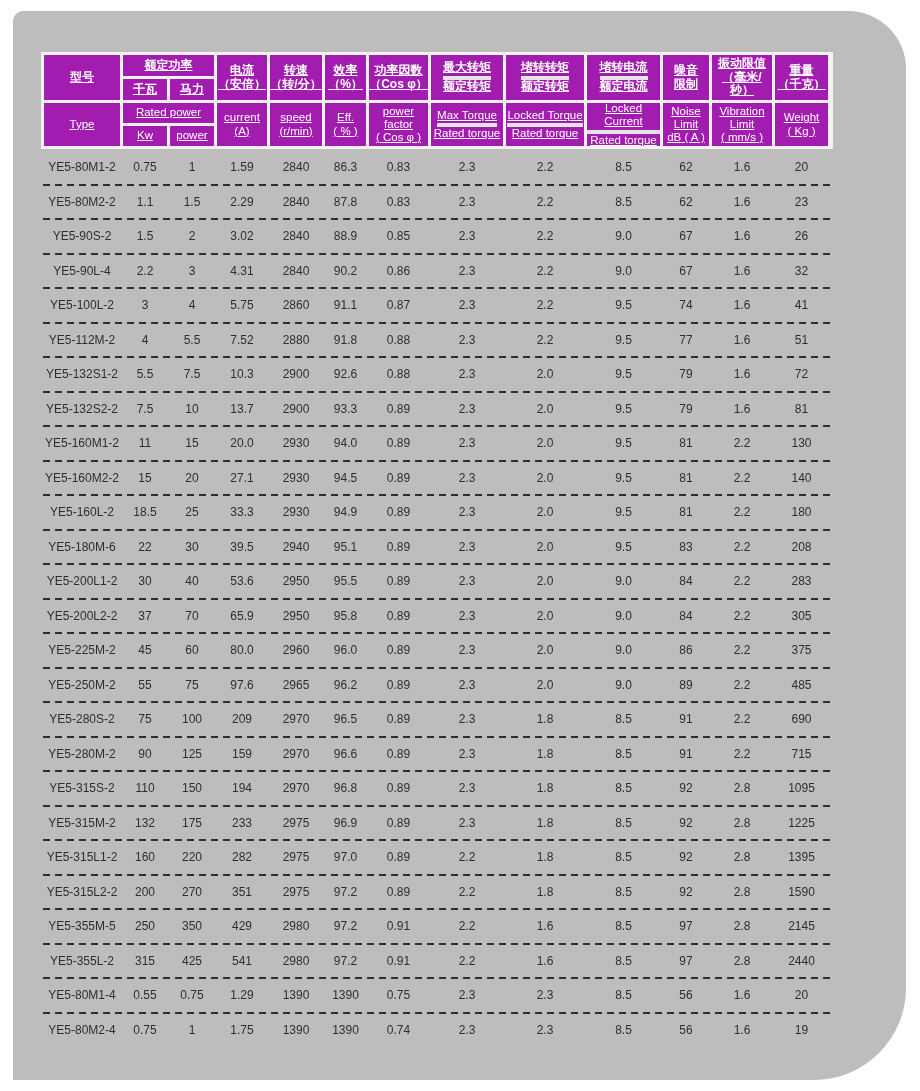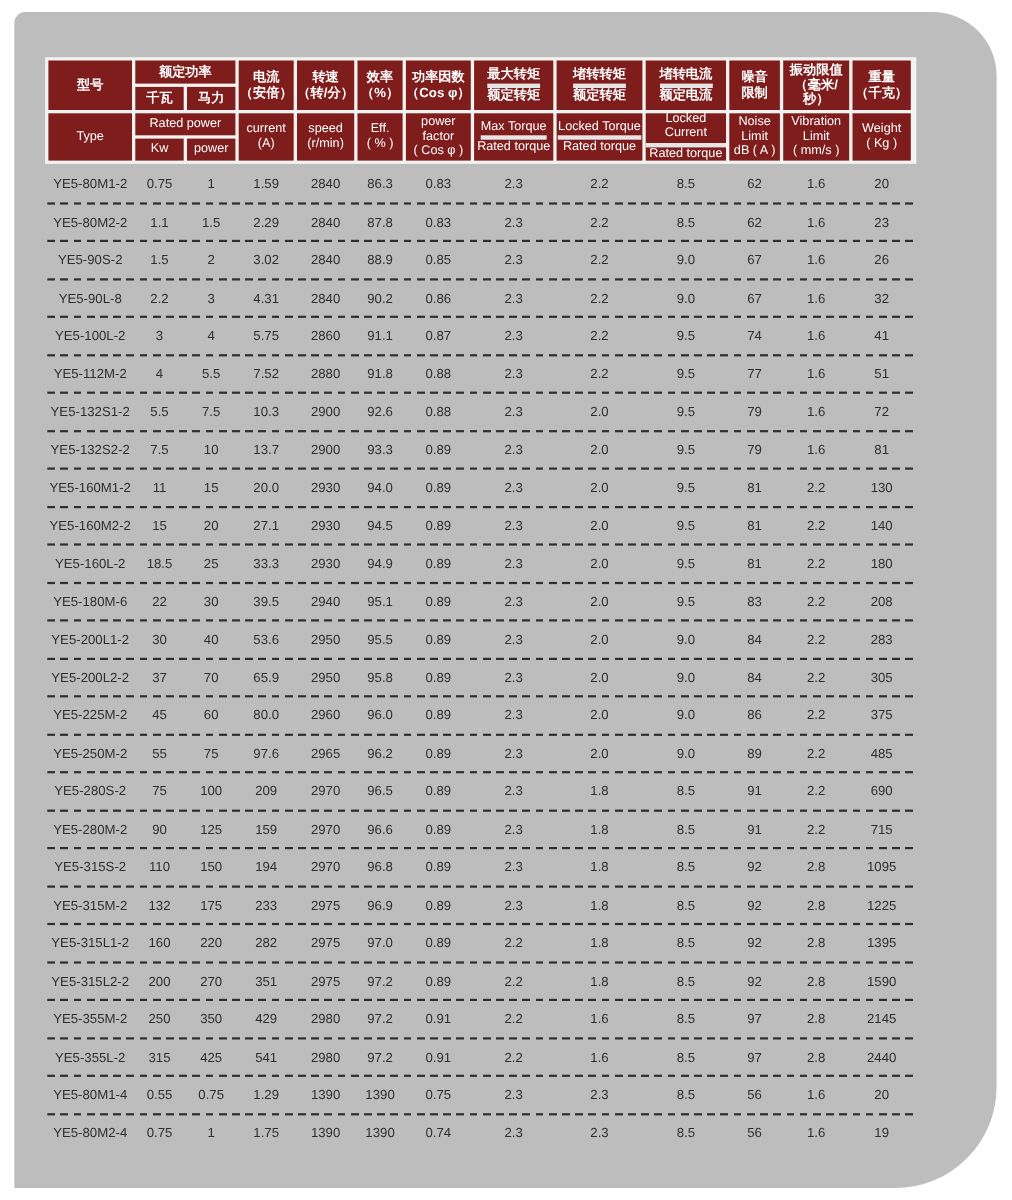--- a/index.html
+++ b/index.html
@@ -17,24 +17,25 @@
     grid-template-columns: 76px 44px 44px 50px 52px 41px 59px 72px 78px 73px 46px 60px 53px;
     column-gap:3px;
   }
   .head {
     background:#f2f2f0;
     padding:3px;
     row-gap:3px;
     grid-template-rows: 21px 21px 20px 20px;
   }
   .hcell {
-    background:#7f1d1d; color:#ffffff;
+    background:#a21caf; color:#ffffff;
     display:flex; flex-direction:column; align-items:center; justify-content:center;
     text-align:center; white-space:pre-line; line-height:1.15;
     font-size:11.5px;
+    text-decoration:underline;
   }
   .cn { font-weight:bold; font-size:12px; }
   .en { font-weight:normal; }
   .r12 { grid-row:1/3; }
   .r34 { grid-row:3/5; }
   .frac-top { display:inline-block; border-bottom:4px solid #e5e5e5; padding-bottom:1px; }
   .body { padding:0 3px; margin-top:1px; }
   .body-row { position:relative; height:34.5px; }
   .body-row .cell {
     display:flex; align-items:center; justify-content:center;
@@ -142,21 +143,21 @@
           <div class="cell">88.9</div>
           <div class="cell">0.85</div>
           <div class="cell">2.3</div>
           <div class="cell">2.2</div>
           <div class="cell">9.0</div>
           <div class="cell">67</div>
           <div class="cell">1.6</div>
           <div class="cell">26</div>
         </div>
         <div class="grid body-row">
-          <div class="cell">YE5-90L-8</div>
+          <div class="cell">YE5-90L-4</div>
           <div class="cell">2.2</div>
           <div class="cell">3</div>
           <div class="cell">4.31</div>
           <div class="cell">2840</div>
           <div class="cell">90.2</div>
           <div class="cell">0.86</div>
           <div class="cell">2.3</div>
           <div class="cell">2.2</div>
           <div class="cell">9.0</div>
           <div class="cell">67</div>
@@ -427,21 +428,21 @@
           <div class="cell">97.2</div>
           <div class="cell">0.89</div>
           <div class="cell">2.2</div>
           <div class="cell">1.8</div>
           <div class="cell">8.5</div>
           <div class="cell">92</div>
           <div class="cell">2.8</div>
           <div class="cell">1590</div>
         </div>
         <div class="grid body-row">
-          <div class="cell">YE5-355M-2</div>
+          <div class="cell">YE5-355M-5</div>
           <div class="cell">250</div>
           <div class="cell">350</div>
           <div class="cell">429</div>
           <div class="cell">2980</div>
           <div class="cell">97.2</div>
           <div class="cell">0.91</div>
           <div class="cell">2.2</div>
           <div class="cell">1.6</div>
           <div class="cell">8.5</div>
           <div class="cell">97</div>

